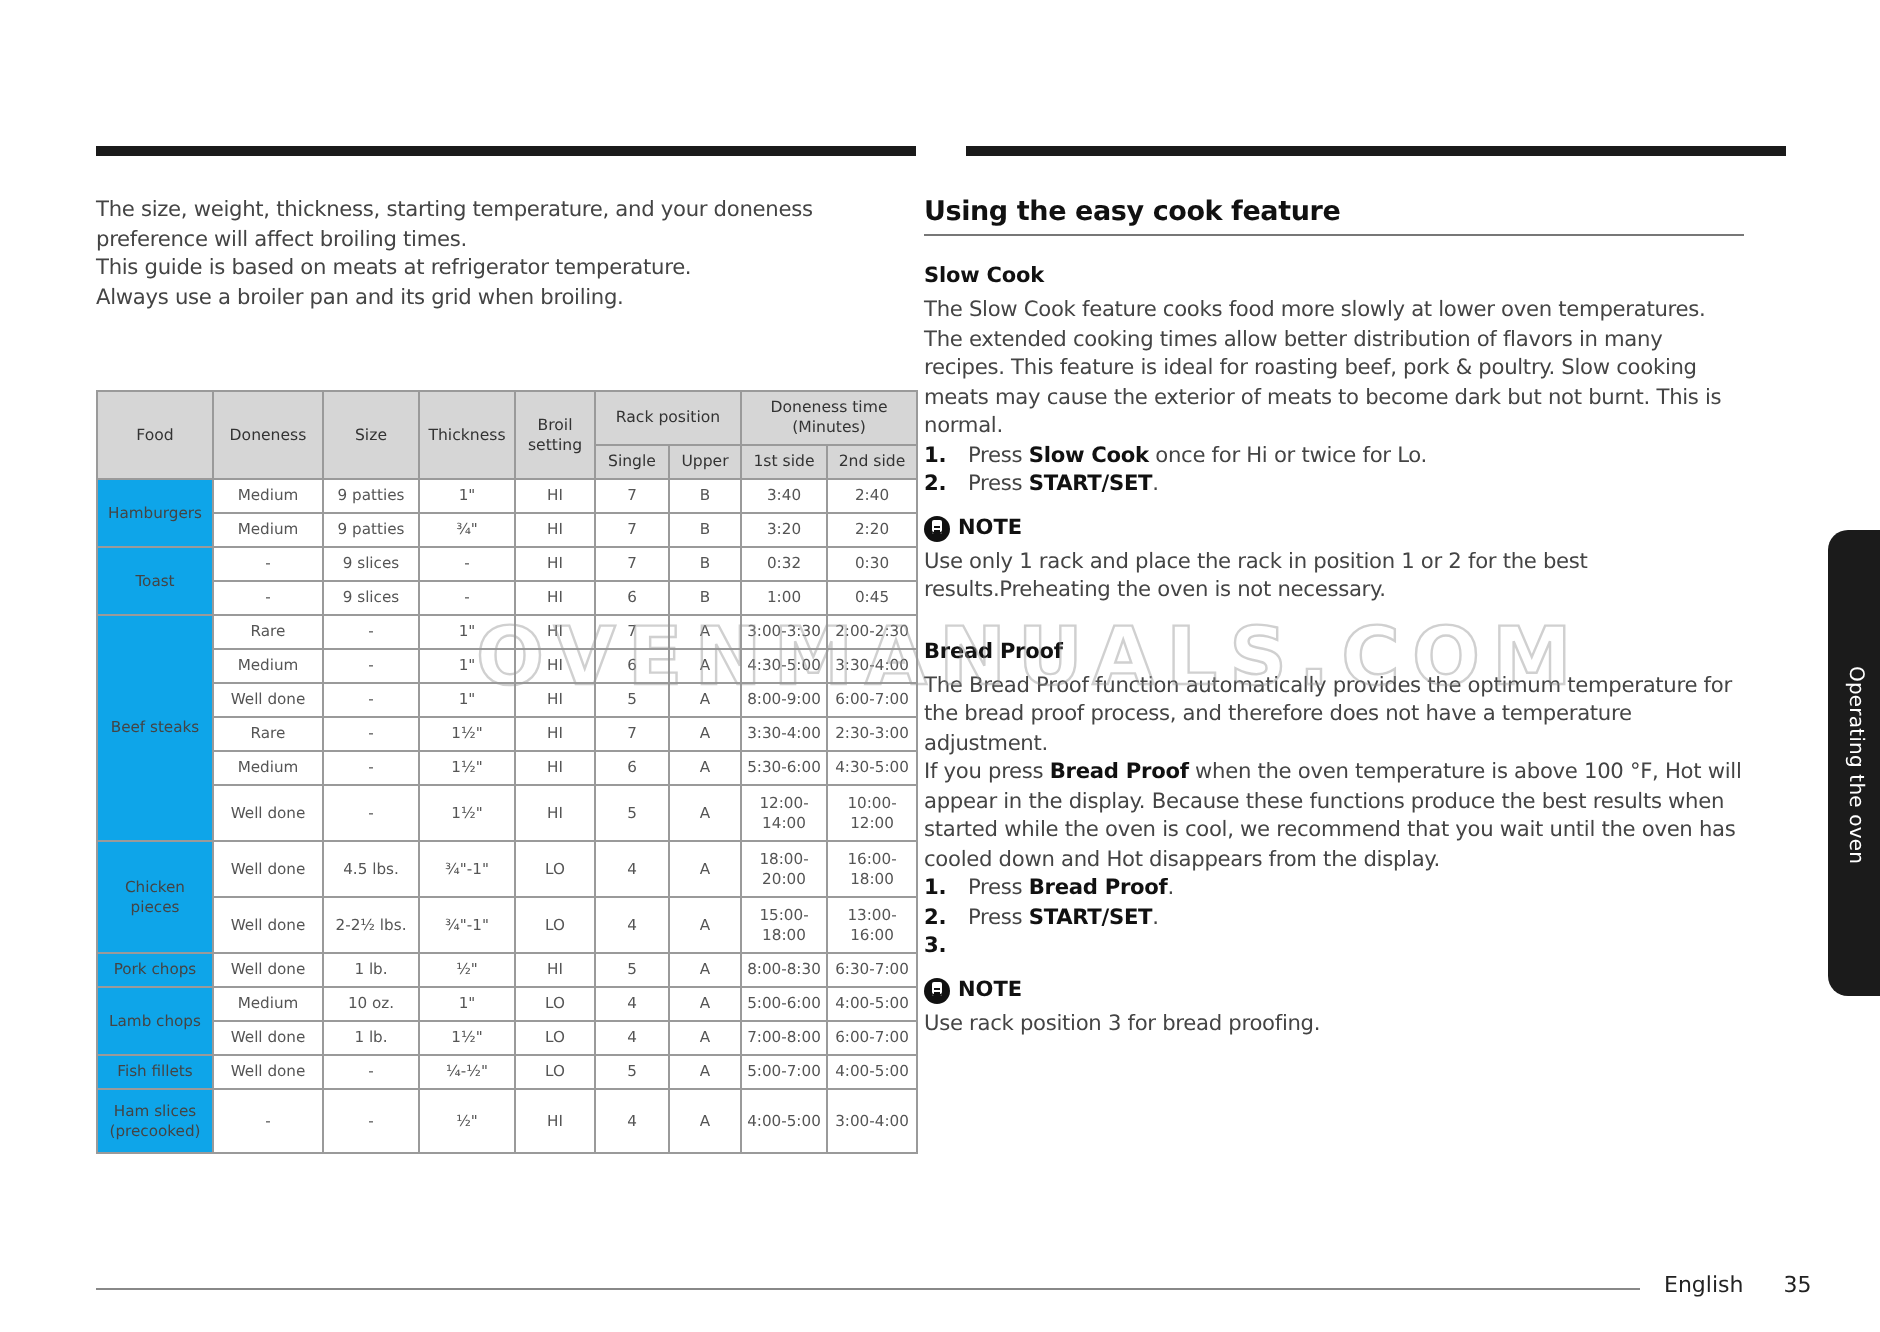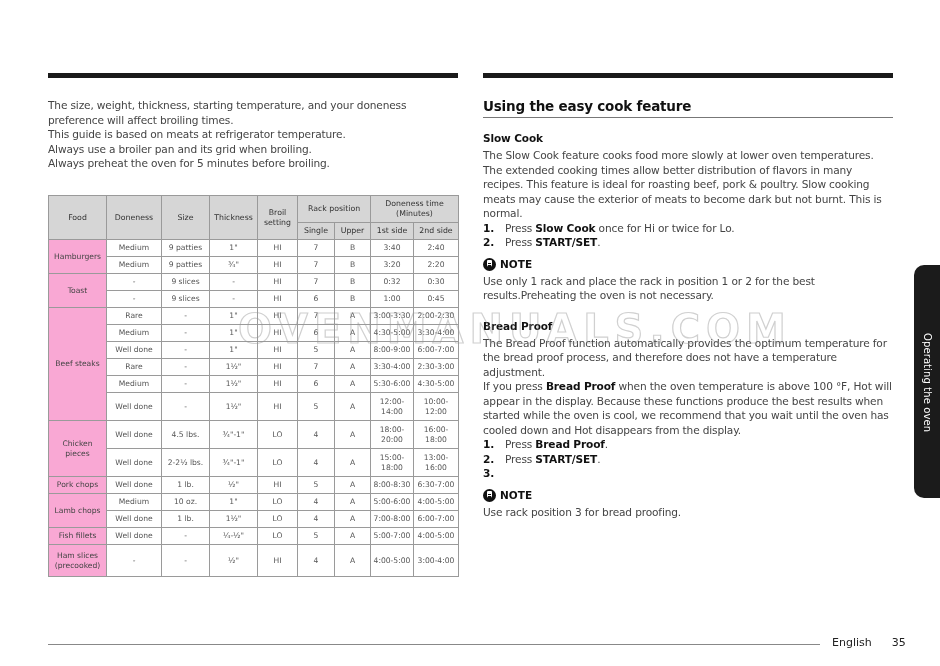--- a/index.html
+++ b/index.html
@@ -19,29 +19,29 @@
   table.broil {
     position: absolute; left: 48px; top: 195px; width: 410px;
     border-collapse: collapse; table-layout: fixed;
     font-size: 7.6px; color: #555;
   }
   table.broil th, table.broil td {
     border: 1px solid #9a9a9a; text-align: center; vertical-align: middle;
     padding: 0 1px; line-height: 10px;
   }
   table.broil th { background: #d6d6d6; font-weight: normal; color: #333; font-size: 7.8px; }
-  table.broil td.food { background: #f9a8d4; color: #444; }
+  table.broil td.food { background: #0ea5e9; color: #444; }
   table.broil { border: 1.5px solid #888; }
   tr.h1 { height: 27px; }
   tr.h2 { height: 17px; }
   tr.r { height: 17px; }
   tr.t { height: 28px; }
   tr.t32 { height: 32px; }
 
-  .right-col { position: absolute; left: 483px; top: 98px; width: 410px; }
+  .right-col { position: absolute; left: 462px; top: 98px; width: 410px; }
   .sec-title { font-size: 13.5px; color: #111; margin: 0; padding-bottom: 3px; border-bottom: 1px solid #777; letter-spacing: -0.2px; }
   .sec-sub { font-size: 10.6px; color: #444; margin: 4px 0 0 0; letter-spacing: -0.15px; }
   .sub-title { font-size: 10.5px; font-weight: bold; color: #111; margin: 14px 0 4px 0; letter-spacing: -0.1px; }
   .para p { margin: 0; font-size: 10.6px; line-height: 14.5px; color: #444; letter-spacing: -0.15px; }
   ol.steps { list-style: none; margin: 0; padding: 0; }
   ol.steps li { font-size: 10.6px; line-height: 14.5px; color: #444; letter-spacing: -0.15px; display: flex; }
   ol.steps li .num { width: 22px; font-weight: bold; color: #111; }
   ol.steps li b { color: #111; }
   .note-head { display: flex; align-items: center; margin: 8px 0 3px 0; font-size: 10.5px; font-weight: bold; color: #111; }
   .note-icon { width: 13px; height: 13px; border-radius: 50%; background: #111; margin-right: 4px; position: relative; }
@@ -72,21 +72,20 @@
 <body>
 
 <div class="topbar left"></div>
 <div class="topbar right"></div>
 
 <div class="left-col">
   <div class="intro">
     <p>The size, weight, thickness, starting temperature, and your doneness preference will affect broiling times.</p>
     <p>This guide is based on meats at refrigerator temperature.</p>
     <p>Always use a broiler pan and its grid when broiling.</p>
-    <p>Always preheat the oven for 5 minutes before broiling.</p>
   </div>
 </div>
 
 <table class="broil">
   <colgroup>
     <col style="width:58px">
       <col style="width:55px">
       <col style="width:48px">
       <col style="width:48px">
     <col style="width:40px">

